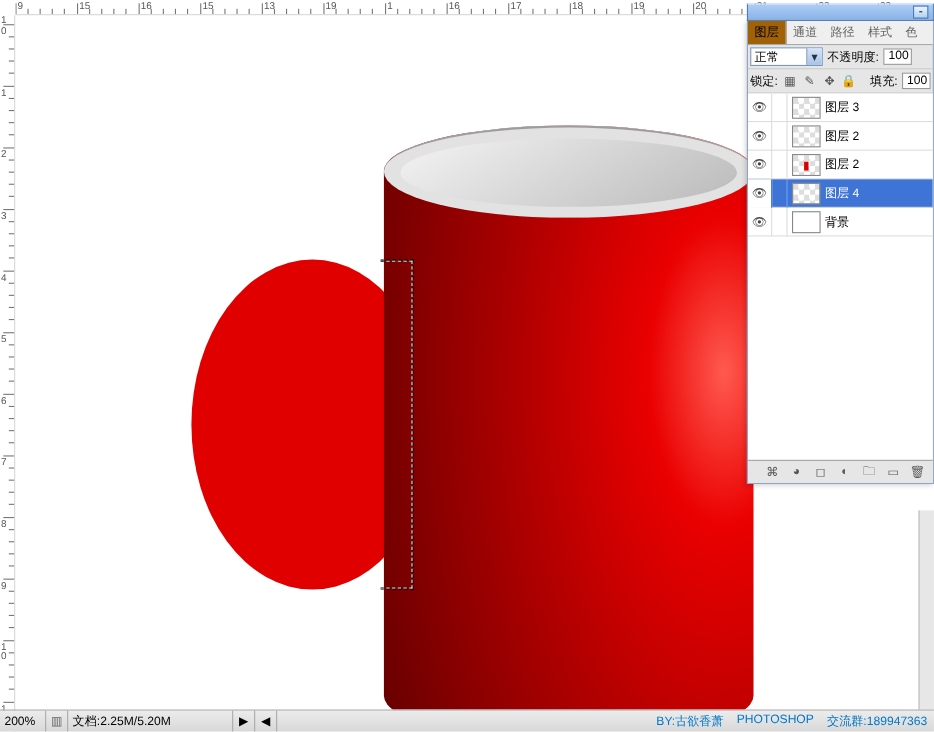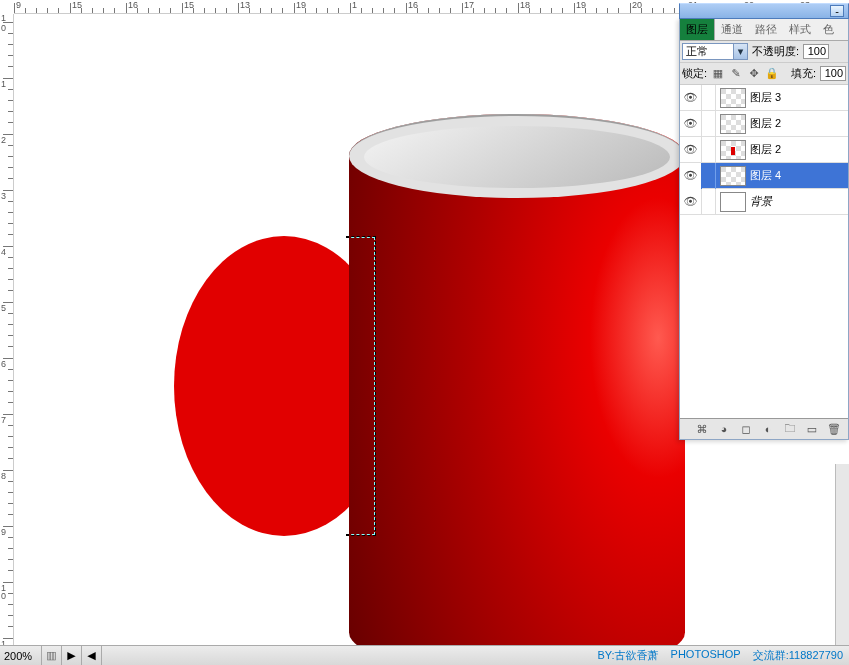--- a/index.html
+++ b/index.html
@@ -27,40 +27,40 @@
 .cup-rim-edge{position:absolute;left:335px;top:100px;width:336px;height:84px;border-radius:50%;border-top:2px solid #9d9d9d;pointer-events:none}
 .handle{position:absolute;left:160px;top:222px;width:220px;height:300px;border-radius:50%;background:#e10000}
 .selection{position:absolute;left:332px;top:222px;width:30px;height:300px;border-top:1px dashed #000;border-bottom:1px dashed #000;border-right:1px dashed #000;border-left:none;pointer-events:none}
 .selection::after{content:"";position:absolute;inset:0;border-top:1px dashed #fff;border-bottom:1px dashed #fff;border-right:1px dashed #fff;mix-blend-mode:difference}
 
 .panel{position:absolute;right:0;top:18px;width:170px;background:#e6e6e6;border:1px solid #8ea6c5;box-shadow:-2px 2px 4px rgba(0,0,0,.15)}
 .panel-titlebar{height:16px;background:linear-gradient(#aecdf5,#89b3e6);border:1px solid #4d7bbb;border-top-color:#c2dcff;position:absolute;top:-16px;left:-1px;right:-1px;display:flex;align-items:center;justify-content:flex-end;padding-right:4px}
 .panel-titlebar .min{width:14px;height:12px;background:linear-gradient(#eaf5ff,#b3d1f2);border:1px solid #4d7bbb;display:flex;align-items:center;justify-content:center;font-size:11px;line-height:8px}
 .tabs{display:flex;background:#efefef;border-bottom:1px solid #aaa}
 .tab{padding:3px 6px;color:#666}
-.tab.active{color:#000;background:#15803d;border-right:1px solid #aaa}
+.tab.active{color:#000;background:#a16207;border-right:1px solid #aaa}
 .opts{display:flex;align-items:center;border-bottom:1px solid #ccc;height:22px;padding:0 2px;gap:4px}
 .select{flex:0 0 66px;height:17px;border:1px solid #7a96bf;background:#fff;display:flex;align-items:center;padding-left:3px;position:relative}
 .select .chev{position:absolute;right:0;top:0;bottom:0;width:14px;background:linear-gradient(#d6e4f5,#a8c3e6);border-left:1px solid #7a96bf;display:flex;align-items:center;justify-content:center;color:#234}
 .lbl{font-size:11px}
 .num{width:26px;height:15px;background:#fff;border:1px solid #999;text-align:right;padding-right:2px}
 .locks{display:flex;align-items:center;height:22px;border-bottom:1px solid #ccc;padding:0 2px;gap:4px}
 .locks .ico{width:14px;height:14px;display:flex;align-items:center;justify-content:center;color:#555}
 .layers{background:#fff;height:334px;overflow:auto;border-bottom:1px solid #999}
 .layer{display:flex;align-items:center;height:26px;border-bottom:1px solid #ddd}
 .layer.sel{background:#3e74d6;color:#fff}
 .eye{width:22px;height:26px;border-right:1px solid #ddd;display:flex;align-items:center;justify-content:center;color:#444}
 .layer.sel .eye{color:#444;background:#fff;border-right-color:#3e74d6}
 .lock{width:14px;height:26px;border-right:1px solid #ddd}
 .layer.sel .lock{border-right-color:#72a0eb}
 .thumb{width:26px;height:20px;margin:0 4px;background:#fff;border:1px solid #888;position:relative;overflow:hidden}
 .chk{background:repeating-conic-gradient(#fff 0 25%,#ddd 0 50%) 0 0/10px 10px}
 .thumb .dot{position:absolute;left:10px;top:6px;width:4px;height:8px;background:#d00}
 .lname{flex:1}
-.bg-ital{font-style:italic}
+.bg-ital{}
 .panel-foot{height:20px;background:#e6e6e6;display:flex;align-items:center;justify-content:flex-end;gap:6px;padding:0 6px}
 .panel-foot .fico{width:16px;height:14px;display:flex;align-items:center;justify-content:center;color:#555}
 .sbar-v{position:absolute;right:0;top:464px;width:14px;bottom:20px;background:#e7e7e7;border-left:1px solid #bbb}
 </style>
 </head>
 <body>
 
 <div class="ruler-h">
     <div class="tick-major" style="left: 0px;"></div>
     <div class="tick-label-h" style="left: 2px;">9</div>
@@ -310,21 +310,25 @@
     <span class="fico">◐</span>
     <span class="fico">🗀</span>
     <span class="fico">▭</span>
     <span class="fico">🗑</span>
   </div>
 </div>
 
 <div class="status">
   <div class="zoom">200%</div>
   <div class="spacer">▥</div>
+  <div class="doc">
+    <span>文档:</span>
+    <span>2.25M/5.20M</span>
+  </div>
   <div class="arrow">▶</div>
   <div class="arrow">◀</div>
   <div class="grow"></div>
   <div class="credit">
     <span><span>BY:</span><span>古欲香萧</span></span>
     <span>PHOTOSHOP</span>
-    <span><span>交流群:</span><span>118827790</span></span>
+    <span><span>交流群:</span><span>189947363</span></span>
   </div>
 </div>
 
 </body></html>

